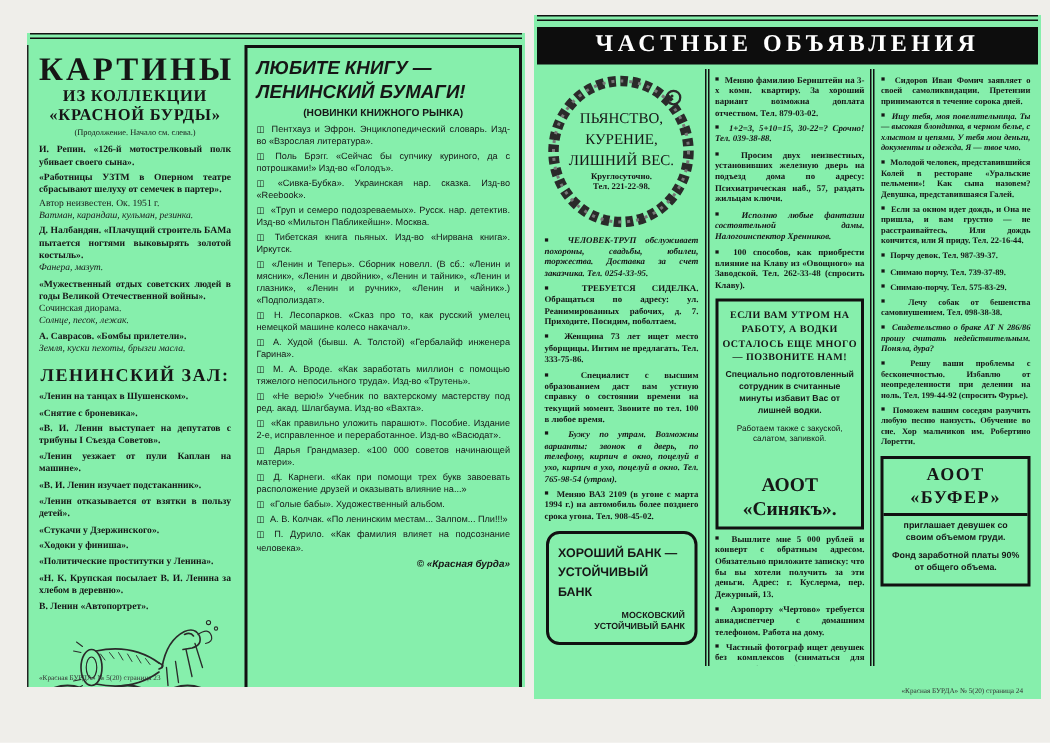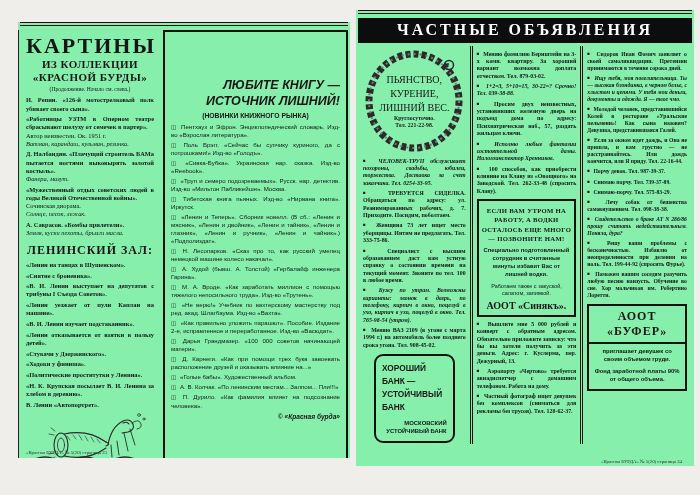--- a/index.html
+++ b/index.html
@@ -18,21 +18,21 @@
   .p-note{font-size:5.6px;text-align:center;margin-bottom:4px;}
   .pentry{font-size:6.4px;line-height:1.27;margin:2.6px 0;text-align:justify;}
   .pt{font-weight:bold;}
   .pn{display:block;}
   .pm{display:block;font-style:italic;}
   .lenin-h{font-size:12px;font-weight:bold;text-align:center;letter-spacing:1px;margin:6px 0 3px;}
   .cartoon{display:block;margin:1px auto 0;}
 
   .col-books{flex:1;border:2px solid #111;padding:6px 6px 4px;box-sizing:border-box;
              font-family:"Liberation Sans","DejaVu Sans",sans-serif;}
-  .bk-title{font-size:12.5px;font-weight:bold;font-style:italic;text-align:right;line-height:1.25;margin-top:40px;}
+  .bk-title{font-size:12.5px;font-weight:bold;font-style:italic;text-align:left;line-height:1.25;}
   .bk-sub{font-size:6.8px;font-weight:bold;text-align:center;margin:3px 0 4px;}
   .bk-item{font-size:6.1px;line-height:1.27;margin:2.2px 0;text-align:justify;}
   .bicon{font-size:5.6px;margin-right:2px;}
   .bk-copy{font-size:6.6px;font-weight:bold;font-style:italic;text-align:right;margin-top:4px;}
 
   
   .banner{background:#0d0d0d;color:#fff;margin:4px 2px 3px;padding:3px 0 4px;text-align:center;}
   .banner-title{font-size:16px;font-weight:bold;letter-spacing:3px;line-height:1.15;}
   .banner-phone{font-size:11px;font-weight:bold;letter-spacing:1.5px;margin-top:1px;}
   .cols3{display:flex;padding:0 3px;height:398px;overflow:hidden;}
@@ -43,31 +43,31 @@
   .bullet{font-size:4.5px;margin-right:2px;position:relative;top:-1px;}
   .rcol-3 .ad{font-size:5.65px;}
 
   .wreath{position:relative;height:106px;margin:1px 0 3px;}
   .wreath svg{position:absolute;inset:0;}
   .wtext{position:absolute;inset:0;display:flex;flex-direction:column;justify-content:center;
          align-items:center;text-align:center;}
   .wl{font-size:10px;font-weight:normal;line-height:1.4;}
   .ws{font-size:5.8px;font-weight:bold;line-height:1.35;}
 
-  .bankbox{border:2px solid #111;border-radius:9px;padding:6px 6px 5px;margin:5px 11px 0;
+  .bankbox{border:2px solid #111;border-radius:9px;padding:6px 6px 5px;margin:5px 1px 0;
            font-family:"Liberation Sans","DejaVu Sans",sans-serif;}
   .bank1{font-size:8.3px;font-weight:bold;line-height:1.55;white-space:pre-line;}
   .bank2{font-size:5.9px;font-weight:bold;text-align:right;margin-top:7px;line-height:1.3;}
 
   .vodkabox{border:2px solid #111;padding:5px 3px 4px;margin:4px 0;text-align:center;}
   .vhead{font-size:6.7px;font-weight:bold;line-height:1.4;letter-spacing:.3px;}
   .vbody{font-family:"Liberation Sans","DejaVu Sans",sans-serif;font-size:5.8px;font-weight:bold;
          margin-top:4px;line-height:1.35;}
   .vnote{font-family:"Liberation Sans","DejaVu Sans",sans-serif;font-size:5.5px;margin-top:4px;line-height:1.3;}
-  .vcompany{font-size:10px;font-weight:bold;margin-top:3px;font-family:Liberation Serif, serif;}
+  .vcompany{font-size:13px;font-weight:bold;margin-top:18px;font-family:Liberation Serif, serif;}
 
   .buferbox{border:2px solid #111;margin:5px 0 0;text-align:center;}
   .buf-title{font-size:12px;font-weight:bold;letter-spacing:1px;padding:3px 0;border-bottom:2px solid #111;}
   .buf-body{font-family:"Liberation Sans","DejaVu Sans",sans-serif;font-size:5.9px;font-weight:bold;
             padding:4px 4px 0;line-height:1.35;}
   .buf-note{font-family:"Liberation Sans","DejaVu Sans",sans-serif;font-size:5.9px;font-weight:bold;
             padding:4px 4px 5px;line-height:1.35;}
 
   .footer{position:absolute;font-size:4.8px;color:#333;}
   .footer-left{left:8px;bottom:3px;}
@@ -184,21 +184,21 @@
           <circle cx="108" cy="4" r="1.4" stroke-width="0.7"></circle>
           <circle cx="113" cy="8" r="1.1" stroke-width="0.7"></circle>
           <path d="M24 20 l-4 -3 M23 24 l-5 -1 M24 46 l-5 3 M23 42 l-5 1" stroke-width="0.7"></path>
           <path d="M98 50 q4 -3 8 0 q-3 3 3 2" stroke-width="0.7"></path>
         </svg>
       </div>
 
       <div class="col-books">
         <div class="bk-title">
           <span>ЛЮБИТЕ КНИГУ —</span><br>
-          <span>ИСТОЧНИК ЛИШНИЙ!</span>
+          <span>ЛЕНИНСКИЙ БУМАГИ!</span>
         </div>
         <div class="bk-sub">(НОВИНКИ КНИЖНОГО РЫНКА)</div>
 
         <div>
 
             <div class="bk-item">
               <span class="bicon">◫</span>
               <span>Пентхауз и Эфрон. Энциклопедический словарь. Изд-во «Взрослая литература».</span>
             </div>
 

